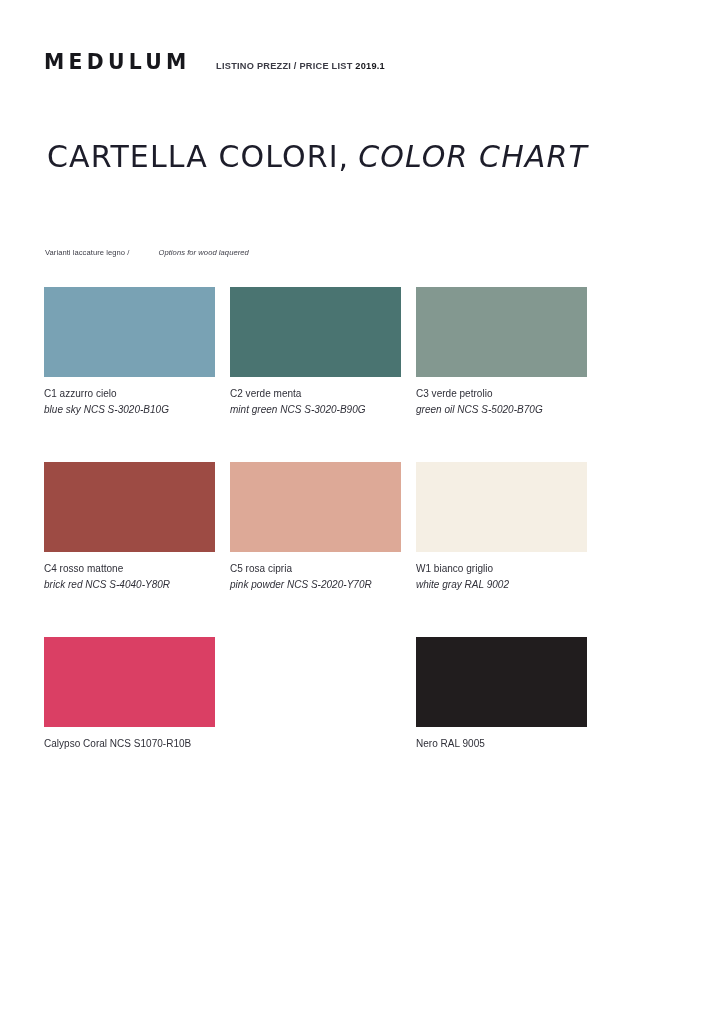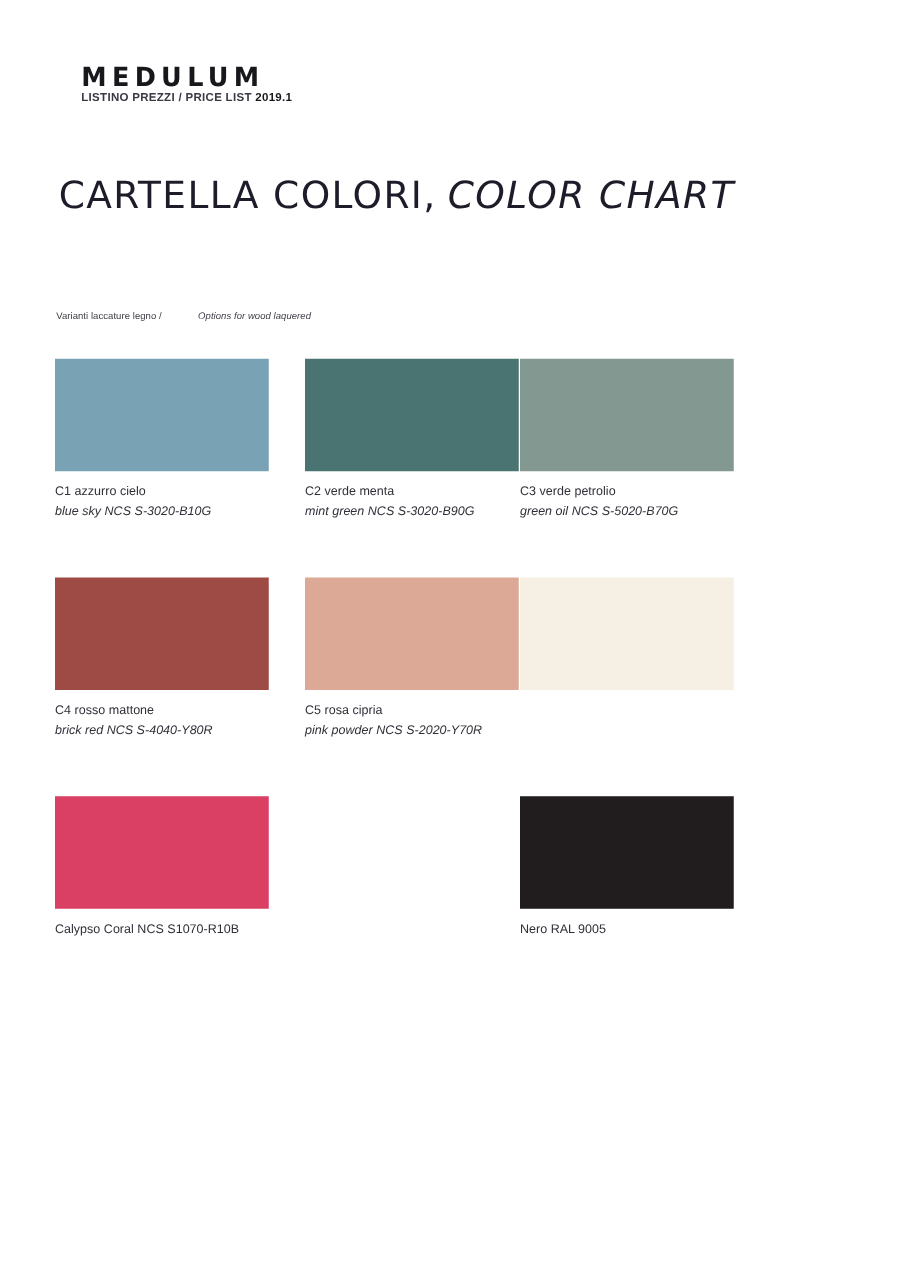--- a/index.html
+++ b/index.html
@@ -24,21 +24,20 @@
 
   
   .header {
     position: absolute;
     left: 44px;
     right: 20px;
     top: 52px;
     height: 28px;
     display: flex;
     align-items: baseline;
-    flex-direction: column;
   }
   .logo {
     font-family: "DejaVu Sans", sans-serif;
     font-size: 21px;
     font-weight: 700;
     letter-spacing: 4.4px;
     color: #17171c;
     line-height: 1;
     transform: scaleX(0.97);
     transform-origin: left center;
@@ -105,21 +104,21 @@
   .row {
     position: relative;
     height: 175px;
   }
   .cell {
     position: absolute;
     top: 0;
     width: 171px;
   }
   .cell.c0 { left: 0px; }
-  .cell.c1 { left: 186px; margin-left: 14px; }
+  .cell.c1 { left: 186px; }
   .cell.c2 { left: 372px; }
 
   .swatch {
     width: 171px;
     height: 90px;
     display: block;
   }
   .cap {
     margin-top: 9px;
     font-size: 10px;
@@ -188,20 +187,24 @@
         </div>
         <div class="cell c1">
           <div class="swatch" style="background: rgb(221, 169, 151);"></div>
           <div class="cap">
             <span class="l1">C5 rosa cipria</span>
             <span class="l2">pink powder NCS S-2020-Y70R</span>
           </div>
         </div>
         <div class="cell c2">
           <div class="swatch" style="background: rgb(245, 239, 228);"></div>
+          <div class="cap">
+            <span class="l1">W1 bianco griglio</span>
+            <span class="l2">white gray RAL 9002</span>
+          </div>
         </div>
       </div>
       <div class="row">
         <div class="cell c0">
           <div class="swatch" style="background: rgb(218, 63, 100);"></div>
           <div class="cap single">
             <span class="l1">Calypso Coral NCS S1070-R10B</span>
           </div>
         </div>
         <div class="cell c2">

